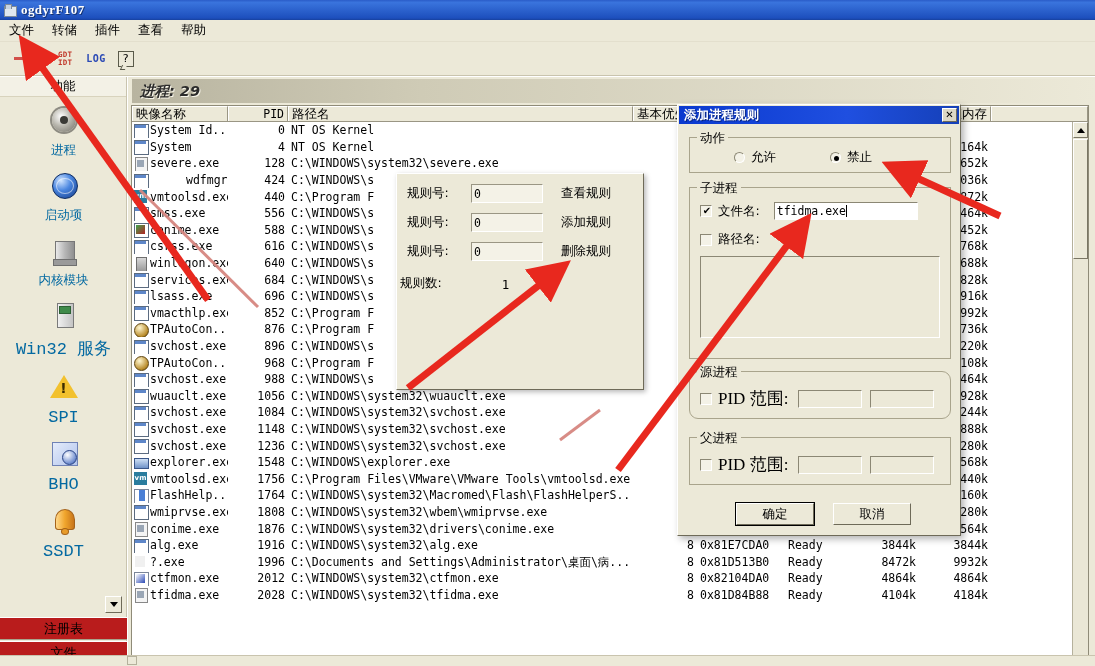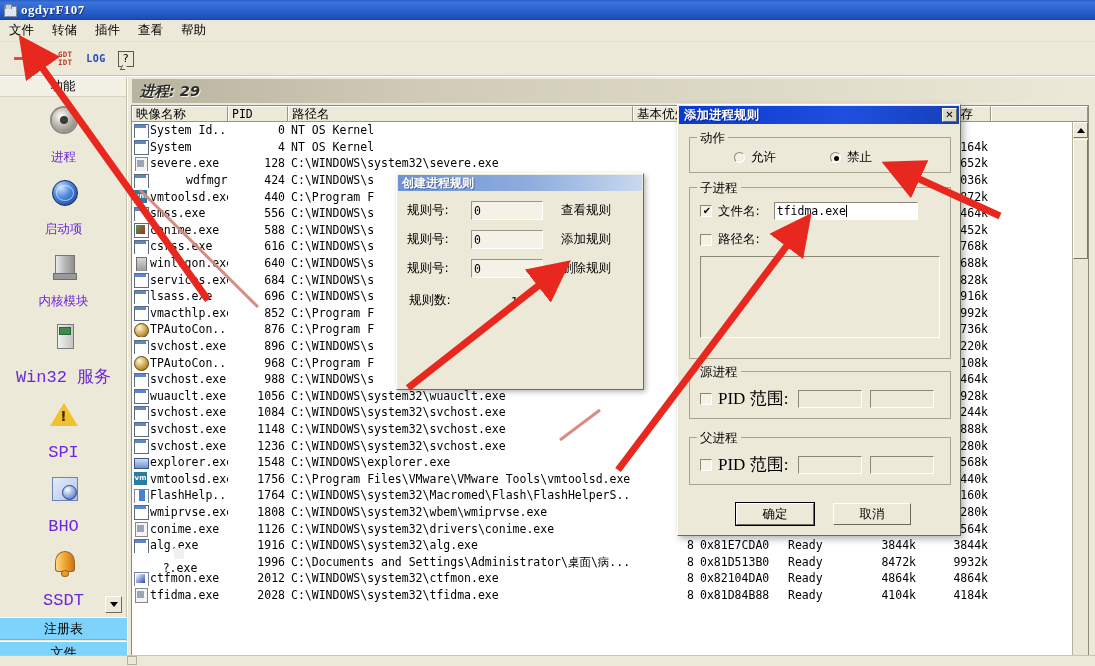--- a/index.html
+++ b/index.html
@@ -87,22 +87,22 @@
   }
   #sb-scroll{
     position:absolute; left:0; top:20px; width:127px; height:520px;
     overflow:hidden;
   }
   .sb-item{
     width:110px; margin:0 auto; padding-top:9px; padding-bottom:3px;
     display:flex; flex-direction:column; align-items:center; cursor:default;
   }
   .sb-label{
-    font-size:12.5px; font-family:"DejaVu Sans", sans-serif; color:#6d28d9;
-    margin-top:11px; white-space:nowrap;
+    font-size:12.5px; font-family:"DejaVu Sans", sans-serif; color:#0369a1;
+    margin-top:4px; white-space:nowrap;
   }
   .sb-label.mono{ font-family:Liberation Mono, monospace; font-size:17px; }
   .ic{ width:34px; height:32px; position:relative; }
 
   
   .ic-gear:before{
     content:""; position:absolute; left:5px; top:2px; width:24px;height:24px;
     border-radius:50%;
     background:radial-gradient(circle at 38% 35%,#fff 0%,#b9b7ae 45%,#6f6d66 100%);
     box-shadow:0 0 0 2px #8d8b82;
@@ -192,21 +192,21 @@
     border-top:1px solid #fff; border-left:1px solid #fff;
     border-right:1px solid #6e6a58; border-bottom:1px solid #6e6a58;
     display:flex;align-items:center;justify-content:center;
   }
   #sb-down i{
     width:0;height:0;border-left:4px solid transparent;
     border-right:4px solid transparent;border-top:5px solid #000;display:block;
   }
   .sb-tab{
     position:absolute; left:0; width:127px; height:23px;
-    background:#7dd3fc; border-top:1px solid #fff; border-bottom:1px solid #a9a48c;
+    background:#b91c1c; border-top:1px solid #fff; border-bottom:1px solid #a9a48c;
     display:flex; align-items:center; justify-content:center;
     font-size:13px; font-family:"DejaVu Sans", sans-serif; cursor:default;
   }
   #sb-tab-reg{ top:540px; }
   #sb-tab-file{ top:564px; }
 
   
   #main{
     position:absolute; left:128px; top:77px; width:967px; height:578px;
     background:#ece9d8;
@@ -232,21 +232,21 @@
     border-bottom:1px solid #9a9684;
   }
   .hcell{
     font-family:"DejaVu Sans Mono", monospace; font-size:11.5px; color:#000;
     border-right:1px solid #9a9684;
     border-top:1px solid #fff; border-left:1px solid #fff;
     padding:0 3px; line-height:14px; overflow:hidden; white-space:nowrap;
     background:#ece9d8; cursor:default;
   }
   .hcell.cjk{ font-family:"DejaVu Sans", sans-serif; font-size:12.5px; line-height:14px;}
-  .hcell.r{ }
+  .hcell.r{ text-align:right; }
 
   .row{ display:flex; height:16.6px; align-items:center; }
   .cell{
     font-family:"DejaVu Sans Mono", monospace; font-size:11.5px; color:#000;
     white-space:nowrap; overflow:hidden; padding:0 3px; line-height:16px;
   }
   .cell.r{ text-align:right; }
   .ficon{ width:13px;height:13px;margin:0 3px 0 2px; position:relative; flex:0 0 auto;}
   .fi-win:before{
     content:""; position:absolute; left:0;top:0;width:13px;height:13px;
@@ -358,21 +358,21 @@
     border-top:1px solid #9a9684; border-left:1px solid #9a9684;
     border-right:1px solid #fff; border-bottom:1px solid #fff;
     font-family:"DejaVu Sans Mono", monospace; font-size:11.5px;
     padding:0 2px; line-height:17px; color:#000; outline:none;
   }
   .cf-btn{
     margin-left:18px; font-family:"DejaVu Sans", sans-serif; font-size:12.5px;
     color:#000; cursor:default; white-space:nowrap;
   }
   #cf-count{
-    display:flex; align-items:flex-end; margin:14px 0 0 12px;
+    display:flex; align-items:flex-end; margin:14px 0 0 3px;
     font-family:"DejaVu Sans", sans-serif; font-size:12.5px;
   }
   #cf-count .n{ margin-left:60px; font-family:"DejaVu Sans Mono", monospace; }
   #cf-close{
     margin-top:10px; text-align:center;
     font-family:"DejaVu Sans", sans-serif; font-size:12.5px; cursor:default;
   }
 
   
   #dlg-add{
@@ -858,21 +858,21 @@
           <div class="cell" style="width: 88px;"></div>
           <div class="cell" style="width: 62px;"></div>
           <div class="cell r" style="width: 72px;">2280k</div>
           <div class="cell r" style="width: 72px;">2280k</div>
         </div>
         <div class="row">
           <div class="cell" style="width: 96px; display: flex; align-items: center; padding: 0px;">
             <span class="ficon fi-doc"></span>
             <span style="overflow: hidden; white-space: nowrap;">conime.exe</span>
           </div>
-          <div class="cell r" style="width: 60px;">1126</div>
+          <div class="cell r" style="width: 60px;">1876</div>
           <div class="cell" style="width: 345px;">C:\WINDOWS\system32\drivers\conime.exe</div>
           <div class="cell r" style="width: 64px;">8</div>
           <div class="cell" style="width: 88px;">0x82102B88</div>
           <div class="cell" style="width: 62px;">Ready</div>
           <div class="cell r" style="width: 72px;">3664k</div>
           <div class="cell r" style="width: 72px;">3564k</div>
         </div>
         <div class="row">
           <div class="cell" style="width: 96px; display: flex; align-items: center; padding: 0px;">
             <span class="ficon fi-win"></span>
@@ -880,21 +880,21 @@
           </div>
           <div class="cell r" style="width: 60px;">1916</div>
           <div class="cell" style="width: 345px;">C:\WINDOWS\system32\alg.exe</div>
           <div class="cell r" style="width: 64px;">8</div>
           <div class="cell" style="width: 88px;">0x81E7CDA0</div>
           <div class="cell" style="width: 62px;">Ready</div>
           <div class="cell r" style="width: 72px;">3844k</div>
           <div class="cell r" style="width: 72px;">3844k</div>
         </div>
         <div class="row">
-          <div class="cell" style="width: 96px; display: flex; align-items: center; padding: 0px; flex-direction: column;">
+          <div class="cell" style="width: 96px; display: flex; align-items: center; padding: 0px;">
             <span class="ficon fi-blank"></span>
             <span style="overflow: hidden; white-space: nowrap;">?.exe</span>
           </div>
           <div class="cell r" style="width: 60px;">1996</div>
           <div class="cell" style="width: 345px;">C:\Documents and Settings\Administrator\桌面\病...</div>
           <div class="cell r" style="width: 64px;">8</div>
           <div class="cell" style="width: 88px;">0x81D513B0</div>
           <div class="cell" style="width: 62px;">Ready</div>
           <div class="cell r" style="width: 72px;">8472k</div>
           <div class="cell r" style="width: 72px;">9932k</div>
@@ -931,21 +931,20 @@
       <div class="sb-btn">
           <i class="ar-up"></i>
         </div>
       <div class="sb-thumb"></div>
     </div>
     <div id="lv-hscroll"></div>
   </div>
 </div>
 
 <div id="dlg-create">
-  <div class="dtitle">创建进程规则</div>
 
   <div class="cf-row">
     <span class="cf-lab">规则号:</span>
     <input class="cf-in" type="text" value="0" style="">
     <span class="cf-btn">查看规则</span>
   </div>
   <div class="cf-row">
     <span class="cf-lab">规则号:</span>
     <input class="cf-in" type="text" value="0" style="">
     <span class="cf-btn">添加规则</span>
@@ -989,21 +988,21 @@
     </div>
 
     <div style="display:flex; align-items:center; margin:11px 0 0 10px;">
       <span class="cbx"></span>
       <span class="lab" style="margin-left:6px;">路径名:</span>
     </div>
 
     <div class="tin disabled" style="margin:8px auto 0 auto; width:240px; height:82px;"></div>
   </div>
 
-  <div class="grp" style="left:11px; top:266px; width:262px; height:48px;">
+  <div class="grp" style="left:11px; top:266px; width:262px; height:48px;border-radius:9px;">
     <span class="glab">源进程</span>
     <div style="display:flex; align-items:center; margin:15px 0 0 10px;">
       <span class="cbx"></span>
       <span class="lab mono" style="margin-left:6px;">PID 范围:</span>
       <span class="tin disabled" style="margin-left:10px; width:64px; height:18px;"></span>
       <span class="tin disabled" style="margin-left:8px; width:64px; height:18px;"></span>
     </div>
   </div>
 
   <div class="grp" style="left:11px; top:332px; width:262px; height:48px;">

